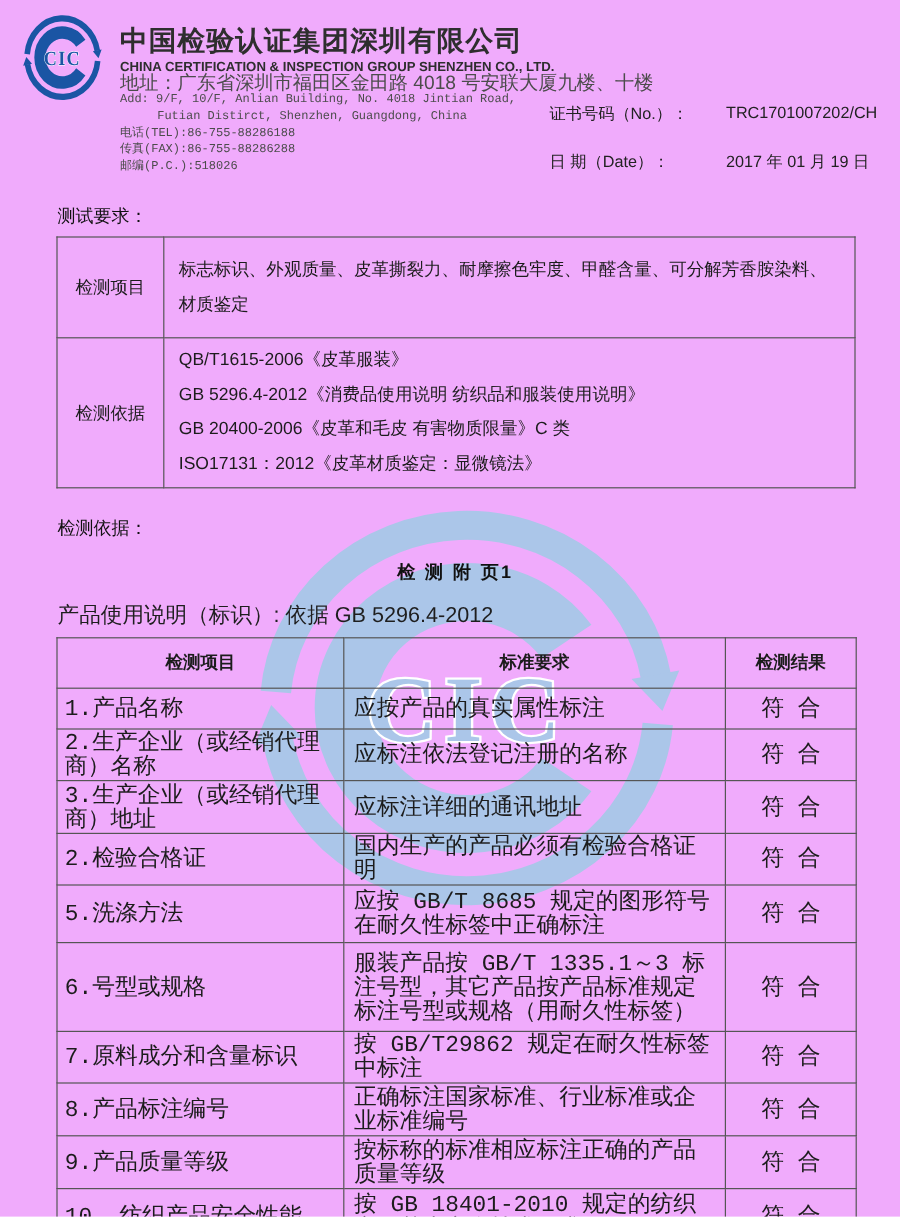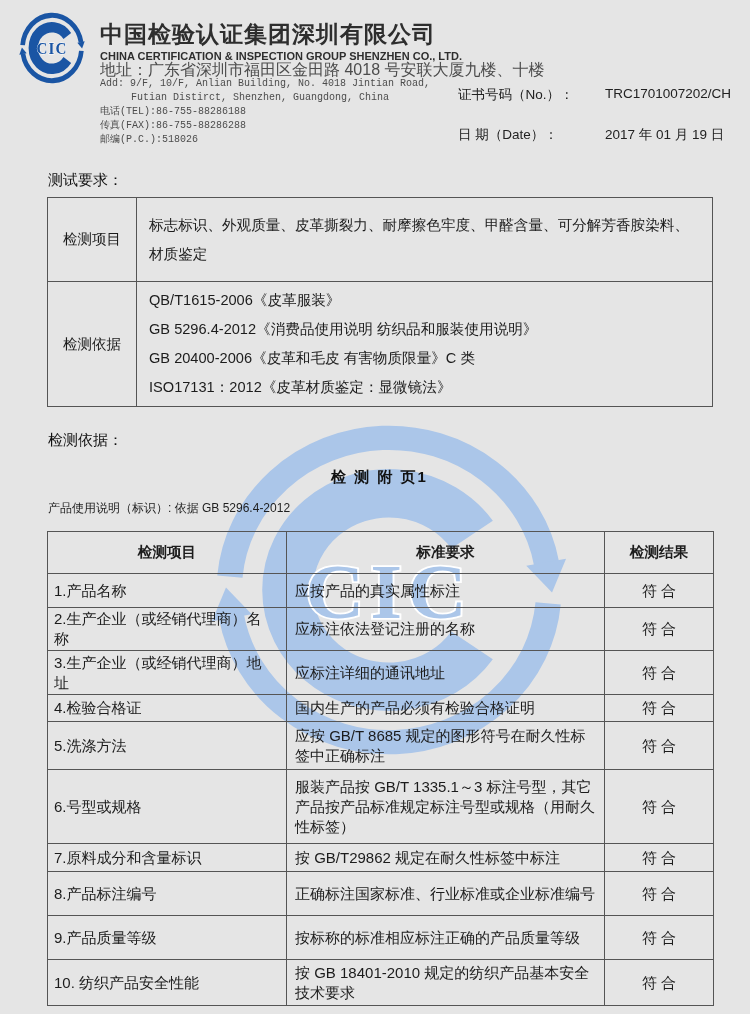--- a/index.html
+++ b/index.html
@@ -1,16 +1,16 @@
 <!DOCTYPE html>
 <html><head>
 <meta charset="utf-8">
 <style>
   html,body{margin:0;padding:0;background:#ffffff;}
-  .page{position:relative;width:750px;height:1014px;background:#e5e5e5;overflow:hidden;
+  .page{position:relative;width:750px;height:1014px;background:#f0abfc;overflow:hidden;
         font-family:"Liberation Sans","DejaVu Sans",sans-serif;color:#1e1e1e;}
   
   .watermark{position:absolute;left:194px;top:404px;width:390px;height:372px;color:#abc6e9;z-index:0;}
   
   .logo{position:absolute;left:16px;top:8px;width:72px;height:80px;color:#1a55a4;z-index:1;}
   .company{position:absolute;left:100px;top:22px;z-index:1;}
   .company-cn{font-size:23px;font-weight:bold;color:#2e2e2e;letter-spacing:1px;white-space:nowrap;line-height:25px;}
   .company-en{font-size:11px;font-weight:bold;color:#2e2e2e;margin-top:3px;white-space:nowrap;}
   .addr{font-size:16px;color:#4c4c4c;margin-top:2px;line-height:12px;white-space:nowrap;}
   .mono{font-family:"Liberation Mono","DejaVu Sans Mono",monospace;font-size:10px;}
@@ -18,31 +18,31 @@
   .cert{position:absolute;left:458px;top:86px;z-index:1;font-size:13.5px;color:#222;}
   .cert-row{display:flex;white-space:nowrap;gap:20px;}
   .cert-row + .cert-row{margin-top:22px;}
   .cert-label{display:inline-block;min-width:127px;}
   
   .sec-title{position:absolute;left:48px;font-weight:normal;font-size:15px;color:#111;z-index:1;white-space:nowrap;}
   #req-title{top:171px;}
   #res-title{top:431px;}
   .page-title{position:absolute;left:47px;top:468px;width:665px;text-align:center;font-weight:bold;
               font-size:15px;letter-spacing:2px;color:#111;z-index:1;}
-  .subtitle{position:absolute;left:48px;top:500px;font-size:12px;z-index:1;white-space:nowrap;text-align:right;}
+  .subtitle{position:absolute;left:48px;top:500px;font-size:18px;z-index:1;white-space:nowrap;text-align:right;}
   
   table{border-collapse:collapse;position:absolute;left:47px;z-index:1;table-layout:fixed;color:#1c1c1c;}
   td,th{border:1px solid #555;vertical-align:middle;}
   #table1{top:197px;width:666px;}
   #table1 .lbl{text-align:center;font-size:14.5px;padding:0;}
   #table1 .val{padding:4px 12px;font-size:14.6px;line-height:29px;}
   .dep-line{line-height:29px;white-space:nowrap;}
   #table2{top:531px;width:666px;}
   #table2 th{font-size:14.6px;font-weight:bold;text-align:center;padding:0;}
-  #table2 td{font-size:15px;line-height:20px;}
+  #table2 td{font-size:19px;line-height:20px;font-family:Liberation Mono, monospace;}
   #table2 .item{padding:1px 14px 1px 6px;}
   #table2 .req{padding:1px 8px;}
   #table2 .res{text-align:center;padding:0;white-space:nowrap;}
 </style>
 </head>
 <body>
 
 <div class="page">
 
   <svg width="0" height="0" style="position:absolute" aria-hidden="true">
@@ -137,21 +137,21 @@
         <td class="item">2.生产企业（或经销代理商）名称</td>
         <td class="req">应标注依法登记注册的名称</td>
         <td class="res">符 合</td>
       </tr>
       <tr style="height:44px">
         <td class="item">3.生产企业（或经销代理商）地址</td>
         <td class="req">应标注详细的通讯地址</td>
         <td class="res">符 合</td>
       </tr>
       <tr style="height:27px">
-        <td class="item">4.检验合格证</td>
+        <td class="item">2.检验合格证</td>
         <td class="req">国内生产的产品必须有检验合格证明</td>
         <td class="res">符 合</td>
       </tr>
       <tr style="height:48px">
         <td class="item">5.洗涤方法</td>
         <td class="req">应按 GB/T 8685 规定的图形符号在耐久性标签中正确标注</td>
         <td class="res">符 合</td>
       </tr>
       <tr style="height:74px">
         <td class="item">6.号型或规格</td>

